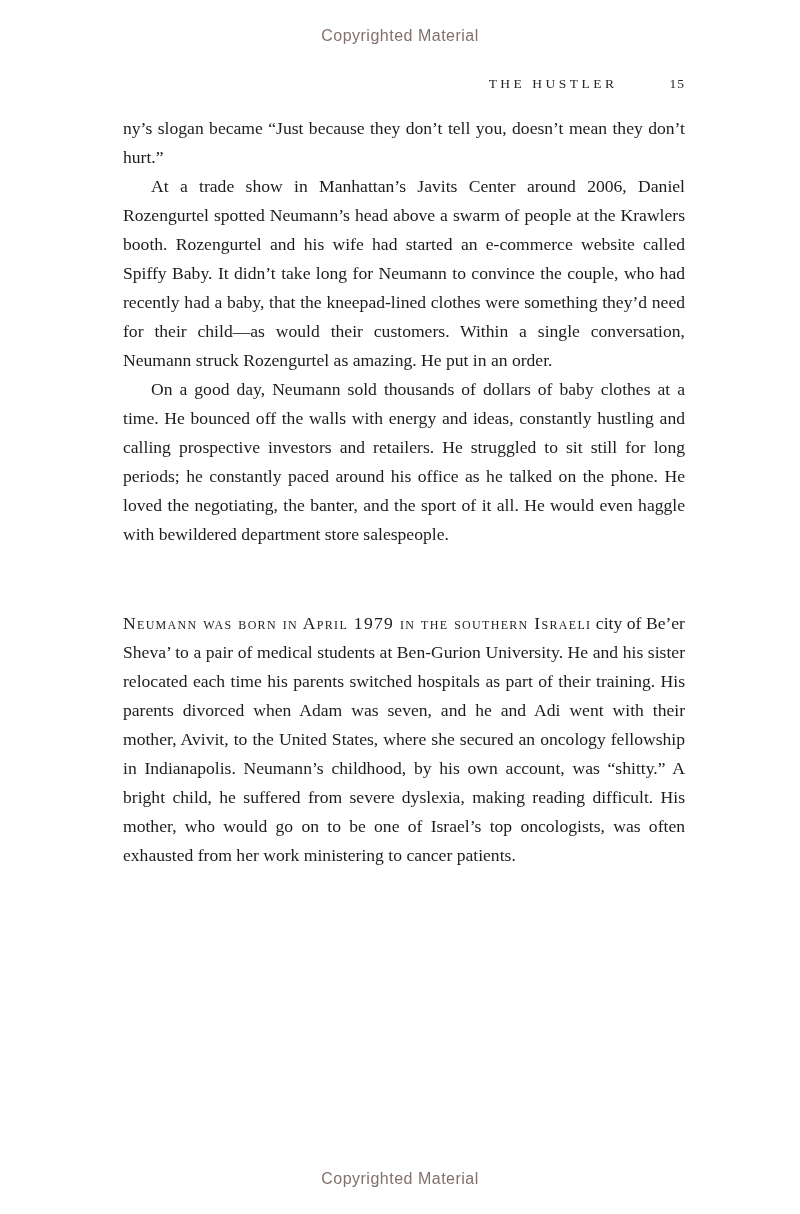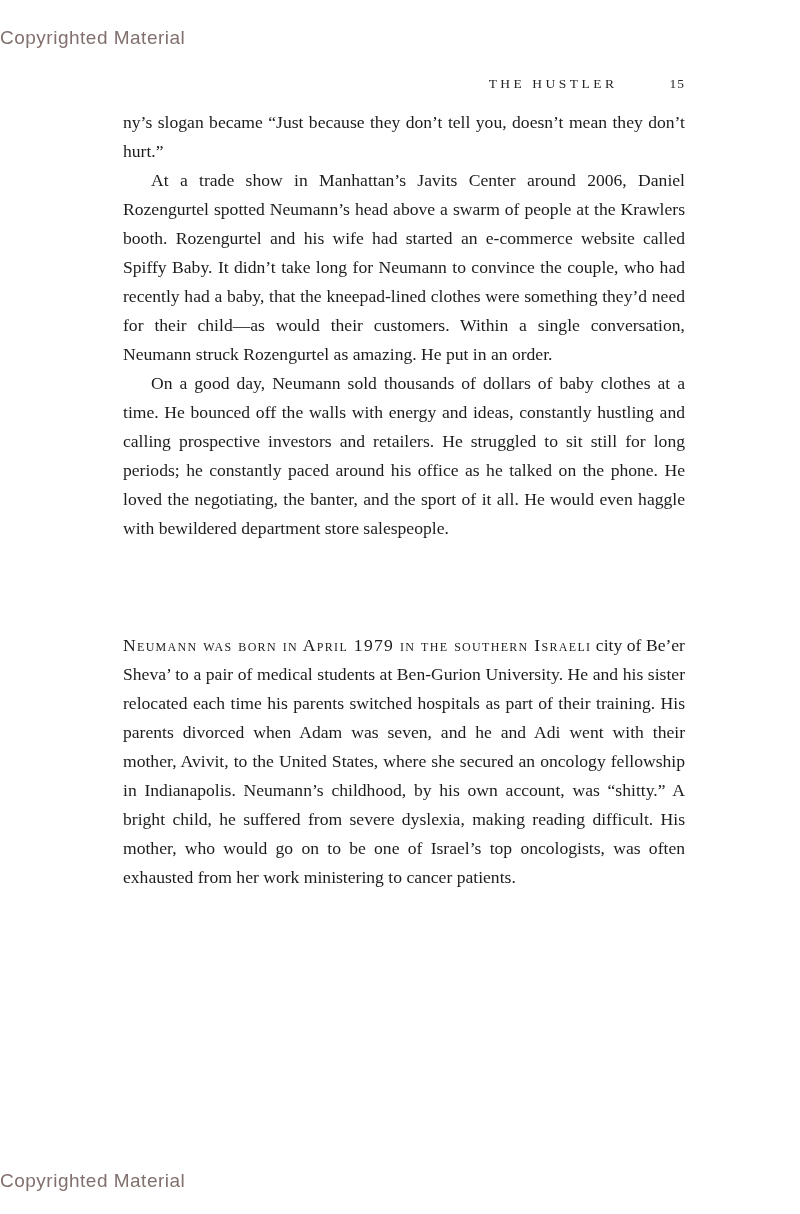--- a/index.html
+++ b/index.html
@@ -12,23 +12,23 @@
     width: 800px;
     height: 1214px;
     background: #ffffff;
     overflow: hidden;
     font-family: "Liberation Serif", serif;
   }
   .copyright-notice {
     position: absolute;
     left: 0;
     width: 100%;
-    text-align: left;
+    text-align: center;
     font-family: "Liberation Sans", sans-serif;
-    font-size: 19px;
+    font-size: 16px;
     letter-spacing: 0.5px;
     color: #81706d;
   }
   .copyright-notice.top { top: 27px; }
   .copyright-notice.bottom { top: 1170px; }
 
   .running-header {
     position: absolute;
     top: 76px;
     left: 123px;
@@ -42,37 +42,37 @@
   .running-header .chapter-title {
     letter-spacing: 3.5px;
   }
   .running-header .page-number {
     margin-left: 52px;
     letter-spacing: 1px;
   }
 
   .body-text {
     position: absolute;
-    top: 108px;
+    top: 114px;
     left: 123px;
     width: 562px;
     font-size: 17.6px;
     line-height: 29px;
     color: #1c1c1c;
     text-align: justify;
   }
   .body-text p {
     margin: 0;
     text-indent: 28px;
   }
   .body-text p.no-indent {
     text-indent: 0;
   }
   .body-text p.section-para {
-    margin-top: 88px;
+    margin-top: 60px;
     text-indent: 0;
   }
   .smallcaps-lead {
     font-variant: small-caps;
     letter-spacing: 1.3px;
   }
 </style>
 </head>
 <body>
 

